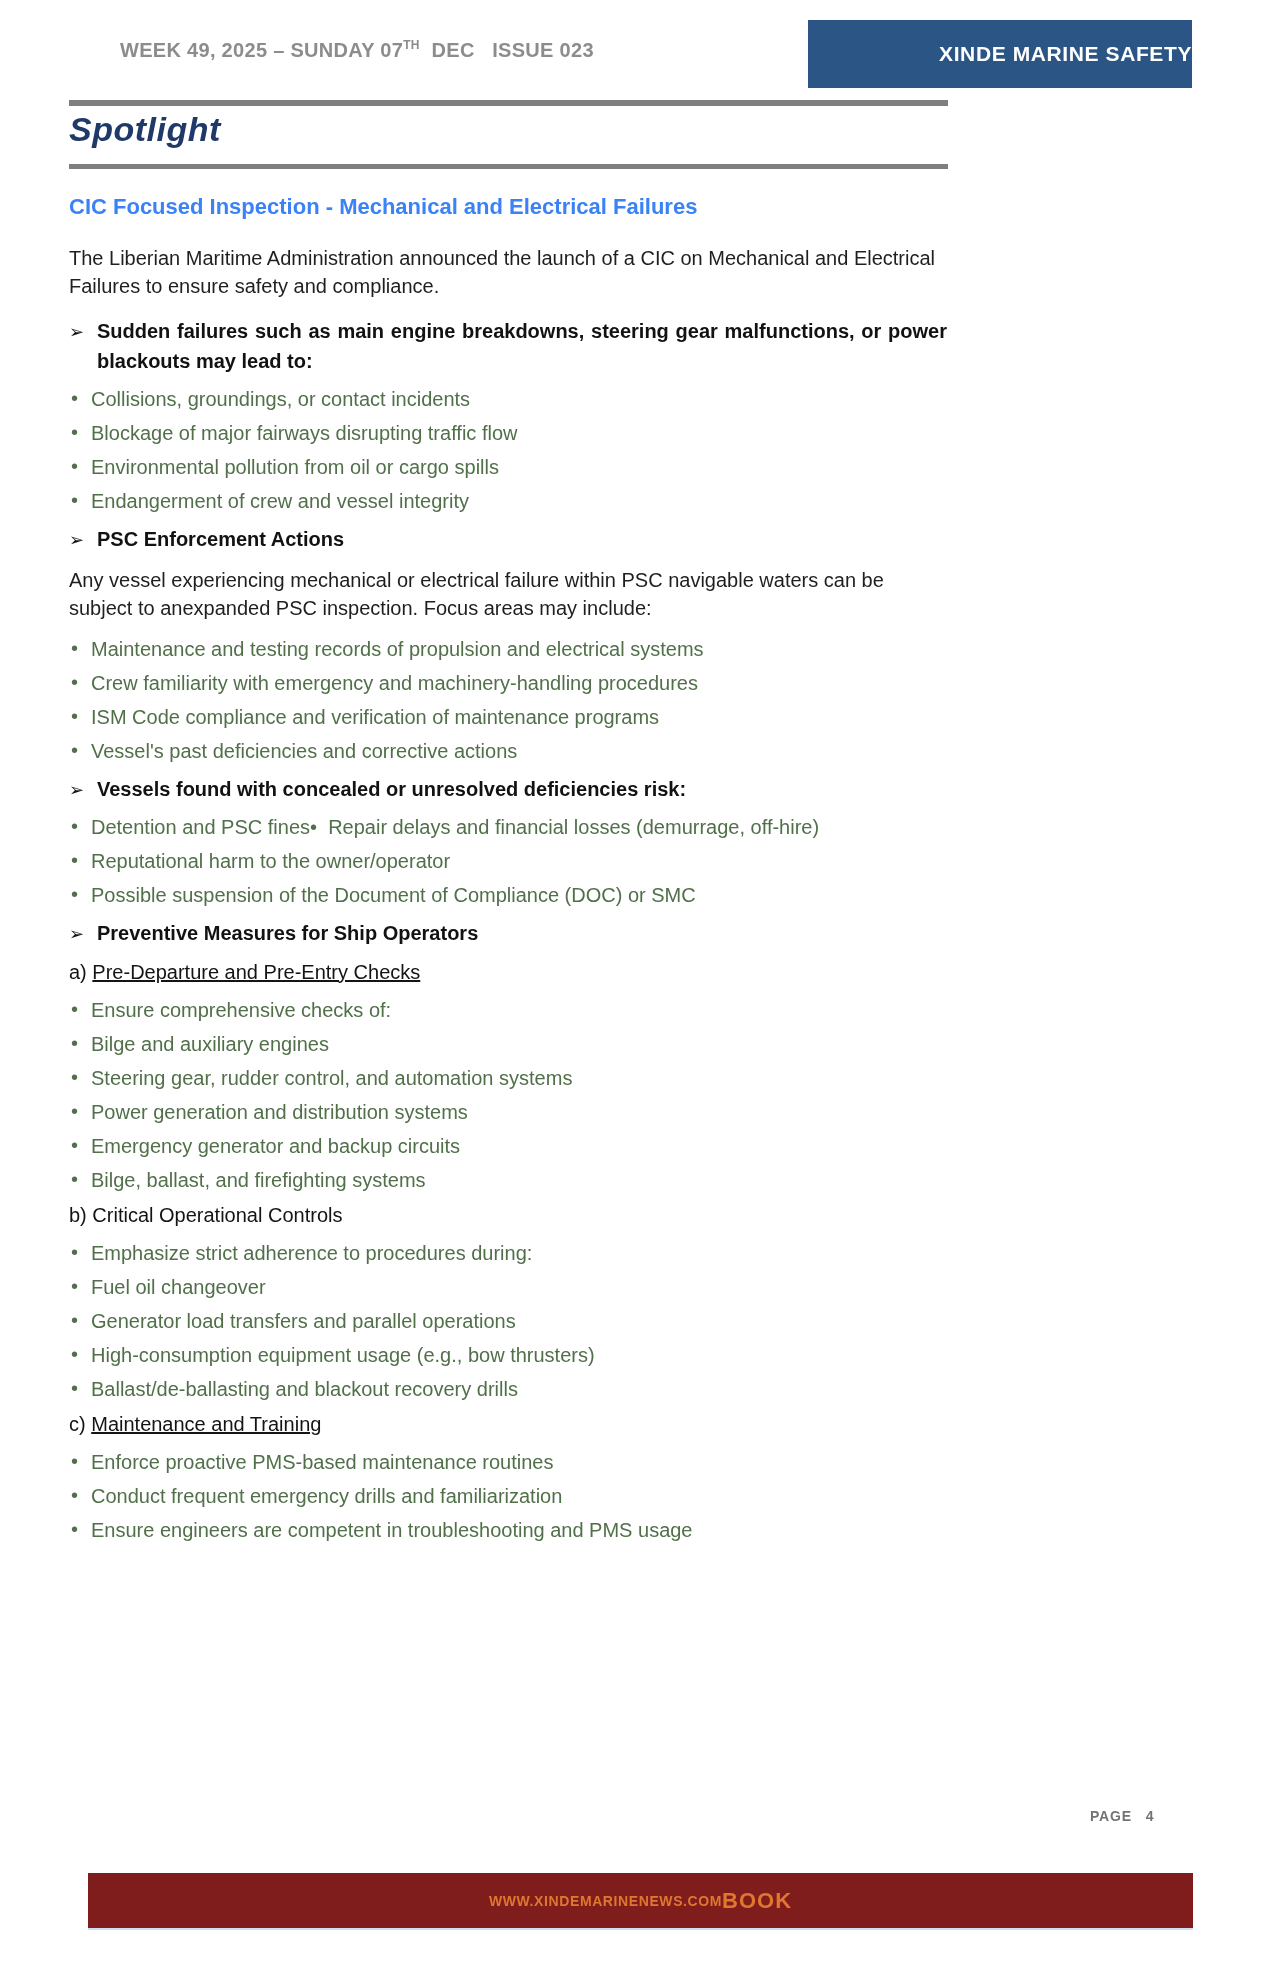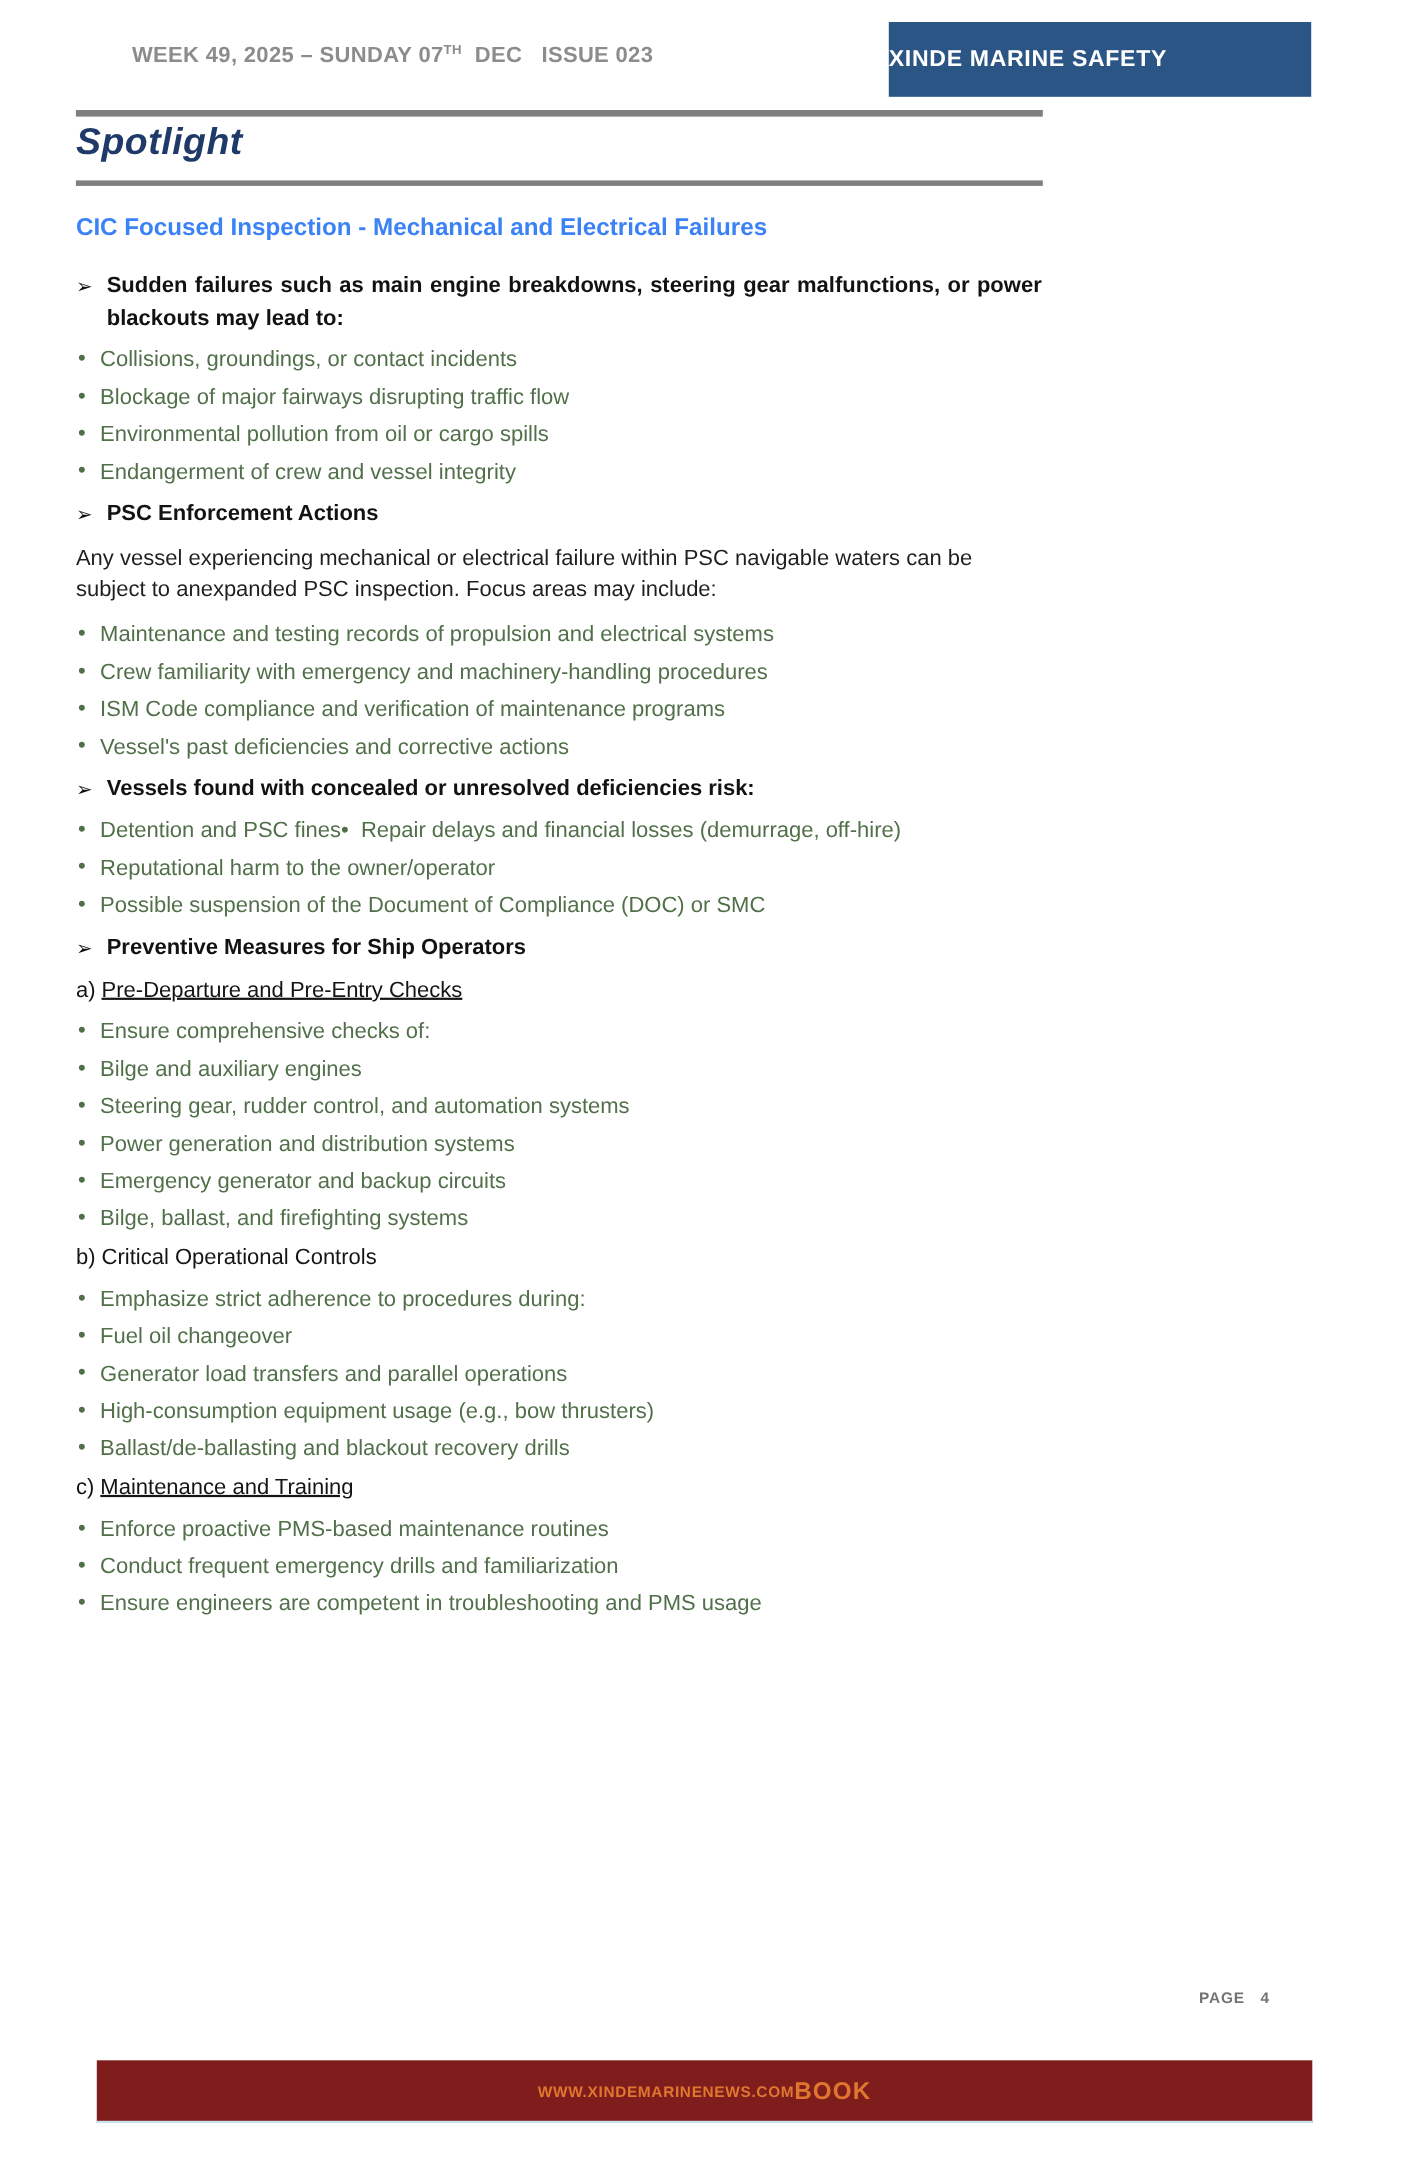--- a/index.html
+++ b/index.html
@@ -9,21 +9,21 @@
   }
   
   .issue-line {
     position:absolute; left:120px; top:38px;
     color:#8c8c8c; font-weight:bold; font-size:20px;
     white-space:pre; letter-spacing:0.3px;
   }
   .issue-line sup { font-size:12px; }
   .brand-box {
     position:absolute; left:808px; top:20px; width:384px; height:68px;
-    background:#2b5585; color:#ffffff; display:flex; align-items:center; justify-content:flex-start;
+    background:#2b5585; color:#ffffff; display:flex; align-items:center; justify-content:flex-end;
     font-weight:bold; font-size:21px; letter-spacing:0.6px;
   }
   
   .rule { position:absolute; left:69px; width:879px; background:#7f7f7f; }
   .rule-top { top:100px; height:6px; }
   .rule-bottom { top:164px; height:5px; }
   .spotlight {
     position:absolute; left:69px; top:110px;
     font-size:34px; font-weight:bold; font-style:italic; color:#1f3a68; letter-spacing:0.5px;
   }
@@ -67,20 +67,21 @@
   <div class="brand-box">
     <span>XINDE MARINE SAFETY</span>
   </div>
 
   <div class="rule rule-top"></div>
   <div class="spotlight">Spotlight</div>
   <div class="rule rule-bottom"></div>
 
   <div class="article">
     <div class="headline">CIC Focused Inspection - Mechanical and Electrical Failures</div>
+    <div class="para">The Liberian Maritime Administration announced the launch of a CIC on Mechanical and Electrical Failures to ensure safety and compliance.</div>
     <div>
         <div class="arrow-heading"><span class="arrow">➢</span><span>Sudden failures such as main engine breakdowns, steering gear malfunctions, or power blackouts may lead to:</span></div>
         <div class="bullet-row"><span class="dot">•</span><span>Collisions, groundings, or contact incidents</span></div>
         <div class="bullet-row"><span class="dot">•</span><span>Blockage of major fairways disrupting traffic flow</span></div>
         <div class="bullet-row"><span class="dot">•</span><span>Environmental pollution from oil or cargo spills</span></div>
         <div class="bullet-row"><span class="dot">•</span><span>Endangerment of crew and vessel integrity</span></div>
         <div class="arrow-heading"><span class="arrow">➢</span><span>PSC Enforcement Actions</span></div>
         <div class="para">Any vessel experiencing mechanical or electrical failure within PSC navigable waters can be subject to anexpanded PSC inspection. Focus areas may include:</div>
         <div class="bullet-row"><span class="dot">•</span><span>Maintenance and testing records of propulsion and electrical systems</span></div>
         <div class="bullet-row"><span class="dot">•</span><span>Crew familiarity with emergency and machinery-handling procedures</span></div>

